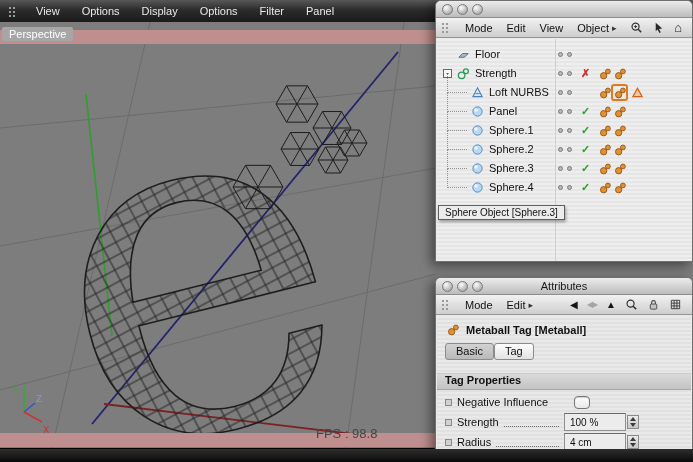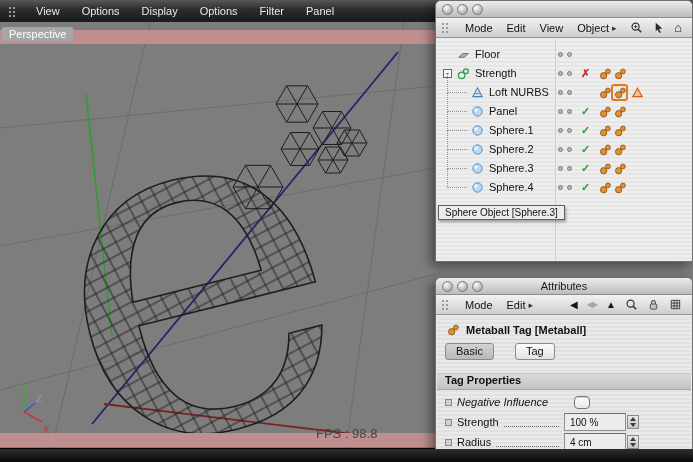--- a/index.html
+++ b/index.html
@@ -78,30 +78,30 @@
     border:2px solid #e07a1f; border-radius:3px; }
   #tooltip { position:absolute; left:2px; top:204px; z-index:15; white-space:nowrap;
     background:#ececec; border:1px solid #5e5e5e; font-size:10px; color:#111;
     padding:1px 6px; box-shadow:1px 2px 3px rgba(0,0,0,.35); }
 
   
   .attr-body { position:absolute; top:38px; left:1px; right:1px; bottom:0;
     background:repeating-linear-gradient(180deg,#e9e9e9 0 2px,#e1e1e1 2px 4px);
     font-size:11px; color:#111; overflow:hidden; }
   .attr-header { display:flex; align-items:center; gap:6px; padding:7px 0 0 10px; font-weight:bold; }
-  .tabs { display:flex; gap:21px; padding:7px 0 0 8px; }
+  .tabs { display:flex; gap:0; padding:7px 0 0 8px; }
   .tab { padding:1px 10px 2px; border:1px solid #8b8b8b; border-radius:3px;
     background:linear-gradient(#d2d2d2,#b9b9b9); font-size:11px; cursor:default; }
   .tab.active { background:linear-gradient(#fdfdfd,#e2e2e2); }
   .section { margin-top:13px; padding:0 8px 3px; font-weight:bold;
     background:linear-gradient(#dadada,#c3c3c3);
     border-top:1px solid #c9c9c9; border-bottom:1px solid #a6a6a6; }
   .prop { display:flex; align-items:center; height:16px; margin-top:4px;
     padding:0 52px 0 8px; }
-  .prop.nopad { padding-right:8px;font-style:italic; }
+  .prop.nopad { padding-right:8px; }
   .kf { width:7px; height:7px; background:#d0d0d0; border:1px solid #8a8a8a; margin-right:5px; flex:none; }
   .plabel { white-space:nowrap; }
   .leader { flex:1; border-bottom:1px dotted #6e6e6e; height:9px; margin:0 5px; }
   .cbox { width:16px; height:13px; border:1px solid #777; border-radius:4px;
     background:linear-gradient(#ffffff,#e8e8e8); margin-left:26px;
     box-shadow:inset 0 1px 1px rgba(0,0,0,.18); }
   .field { width:62px; height:18px; background:#ececec; border:1px solid #8f8f8f;
     border-top-color:#6b6b6b; font-size:10px; display:flex; align-items:center;
     padding-left:5px; flex:none; }
   .stepper { width:12px; height:14px; margin-left:1px; border:1px solid #8a8a8a;

